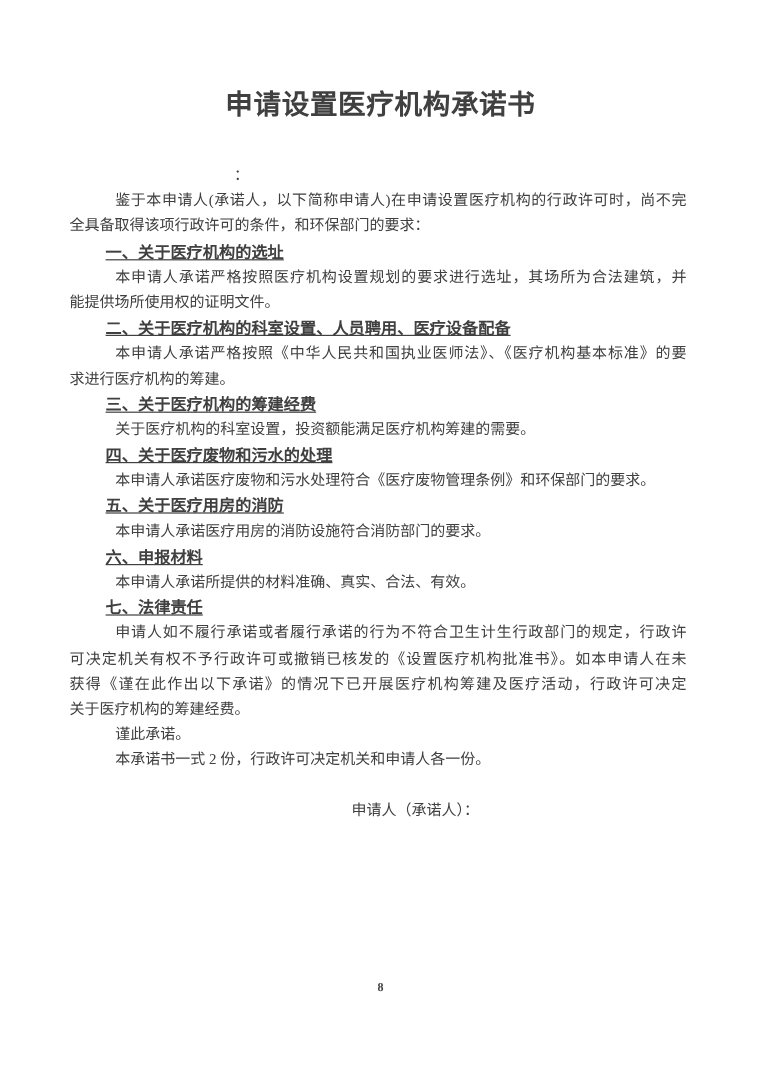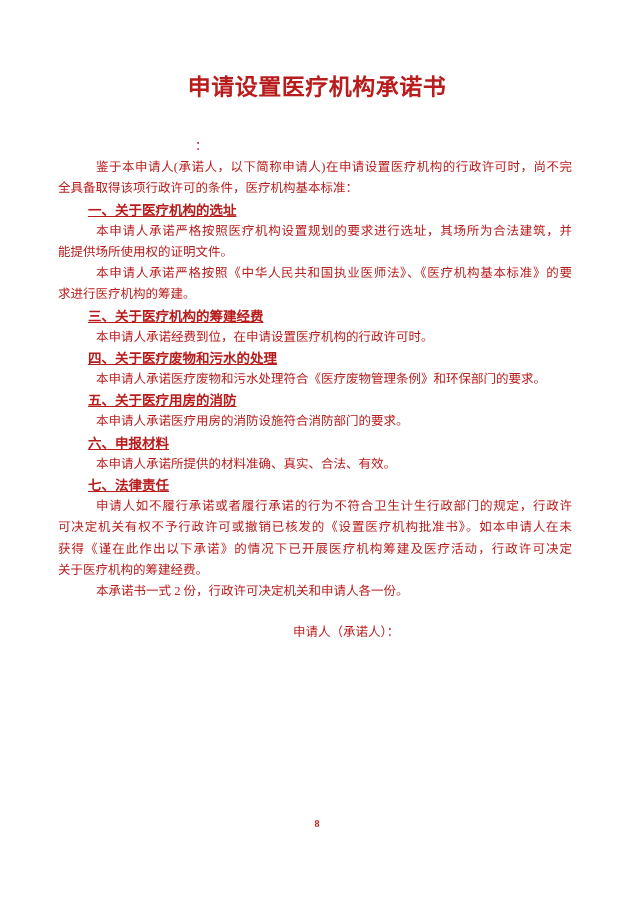--- a/index.html
+++ b/index.html
@@ -1,20 +1,20 @@
 <!DOCTYPE html>
 <html lang="zh-CN"><head>
 <meta charset="utf-8">
 <style>
   html,body{margin:0;padding:0;background:#ffffff;}
   .page{
     position:relative;
     width:634px;height:898px;
     background:#ffffff;
-    color:#b91c1c;
+    color:#404040;
     overflow:hidden;
     font-family:"Liberation Serif","DejaVu Serif",serif;
   }
   .title{
     margin:74px 0 0 0;
     text-align:center;
     font-family:"Liberation Sans","DejaVu Sans",sans-serif;
     font-weight:bold;
     font-size:23px;
     line-height:26px;
@@ -71,39 +71,41 @@
 <div class="page">
 
   <div class="title">申请设置医疗机构承诺书</div>
 
   <div class="content">
 
     <div class="line recipient-line">：</div>
 
     <div id="doc-body">
         <div class="line jl indent">鉴于本申请人(承诺人，以下简称申请人)在申请设置医疗机构的行政许可时，尚不完</div>
-        <div class="line ll">全具备取得该项行政许可的条件，医疗机构基本标准：</div>
+        <div class="line ll">全具备取得该项行政许可的条件，和环保部门的要求：</div>
         <div class="line heading ll">一、关于医疗机构的选址</div>
         <div class="line jl indent">本申请人承诺严格按照医疗机构设置规划的要求进行选址，其场所为合法建筑，并</div>
         <div class="line ll">能提供场所使用权的证明文件。</div>
+        <div class="line heading ll">二、关于医疗机构的科室设置、人员聘用、医疗设备配备</div>
         <div class="line jl indent">本申请人承诺严格按照《中华人民共和国执业医师法》、《医疗机构基本标准》的要</div>
         <div class="line ll">求进行医疗机构的筹建。</div>
         <div class="line heading ll">三、关于医疗机构的筹建经费</div>
-        <div class="line ll indent">本申请人承诺经费到位，在申请设置医疗机构的行政许可时。</div>
+        <div class="line ll indent">关于医疗机构的科室设置，投资额能满足医疗机构筹建的需要。</div>
         <div class="line heading ll">四、关于医疗废物和污水的处理</div>
         <div class="line ll indent">本申请人承诺医疗废物和污水处理符合《医疗废物管理条例》和环保部门的要求。</div>
         <div class="line heading ll">五、关于医疗用房的消防</div>
         <div class="line ll indent">本申请人承诺医疗用房的消防设施符合消防部门的要求。</div>
         <div class="line heading ll">六、申报材料</div>
         <div class="line ll indent">本申请人承诺所提供的材料准确、真实、合法、有效。</div>
         <div class="line heading ll">七、法律责任</div>
         <div class="line jl indent">申请人如不履行承诺或者履行承诺的行为不符合卫生计生行政部门的规定，行政许</div>
         <div class="line jl">可决定机关有权不予行政许可或撤销已核发的《设置医疗机构批准书》。如本申请人在未</div>
         <div class="line jl">获得《谨在此作出以下承诺》的情况下已开展医疗机构筹建及医疗活动，行政许可决定</div>
         <div class="line ll">关于医疗机构的筹建经费。</div>
+        <div class="line ll indent">谨此承诺。</div>
         <div class="line ll indent">本承诺书一式 2 份，行政许可决定机关和申请人各一份。</div>
       </div>
 
     <div class="signature">
       <div class="line ll">申请人（承诺人）：</div>
     </div>
 
   </div>
 
   <div class="page-number">8</div>

